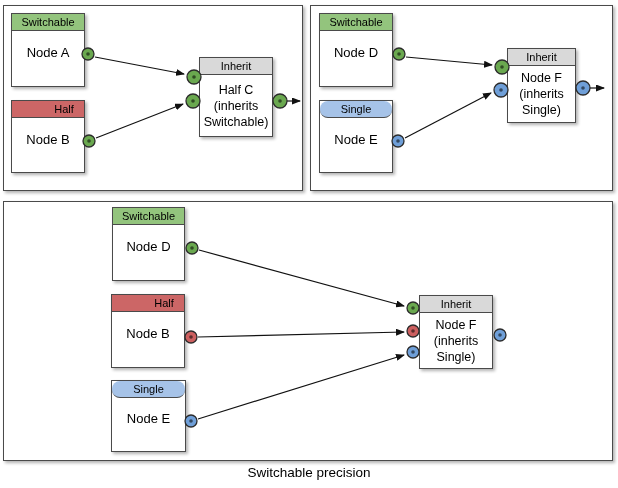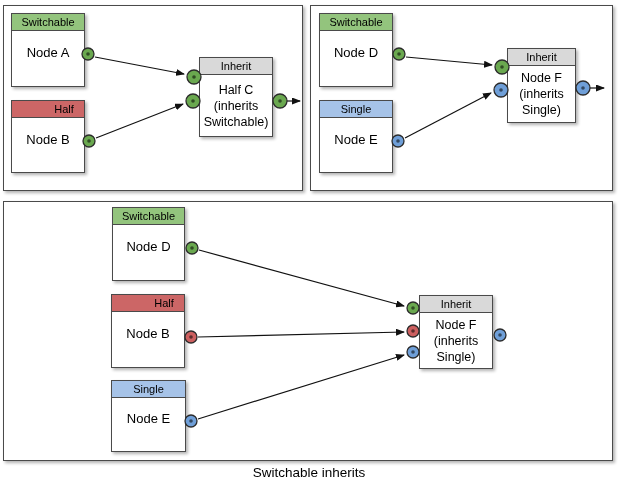--- a/index.html
+++ b/index.html
@@ -16,21 +16,21 @@
     box-shadow:2px 2px 3px rgba(0,0,0,0.30);box-sizing:border-box;
     display:flex;flex-direction:column;justify-content:flex-end;
   }
   .hdr{
     height:17px;line-height:16px;text-align:center;font-size:11px;
     border-bottom:1.5px solid #4a4a4a;box-sizing:border-box;flex:0 0 auto;
     overflow:hidden;white-space:nowrap;
   }
   .hdr-green{background:var(--c-switchable,#93c47d);}
   .hdr-red{background:var(--c-half,#cc6666);padding-left:32px;}
-  .hdr-blue{background:var(--c-single,#a6c3e8);}
+  .hdr-blue{background:var(--c-single,#a6c3e8);border-radius:8px;}
   .hdr-gray{background:var(--c-inherit,#d9d9d9);}
   .body{
     flex:1 1 auto;display:flex;align-items:center;justify-content:center;
     text-align:center;font-size:13px;padding:0 2px 12px 2px;
   }
   .body-multi{font-size:12.5px;line-height:1.28;padding:2px 1px;}
   .caption{
     position:absolute;left:0;top:465px;width:618px;text-align:center;
     font-size:13.5px;color:#000;
   }
@@ -170,14 +170,14 @@
           <circle cx="413" cy="352" r="6" fill="#6f9fd8" stroke="#2b2b2b" stroke-width="1.3"></circle>
           <circle cx="413" cy="352" r="1.8" fill="rgba(0,0,0,0.55)"></circle>
         </g>
         <g>
           <circle cx="500" cy="335" r="6" fill="#6f9fd8" stroke="#2b2b2b" stroke-width="1.3"></circle>
           <circle cx="500" cy="335" r="1.8" fill="rgba(0,0,0,0.55)"></circle>
         </g>
       </g>
   </svg>
 
-  <div class="caption">Switchable inherits</div>
+  <div class="caption">Switchable precision</div>
 </div>
 
 </body></html>

